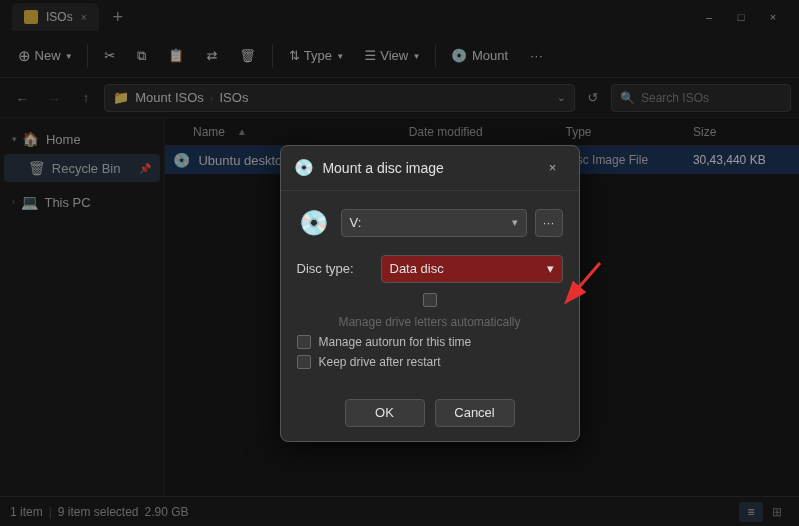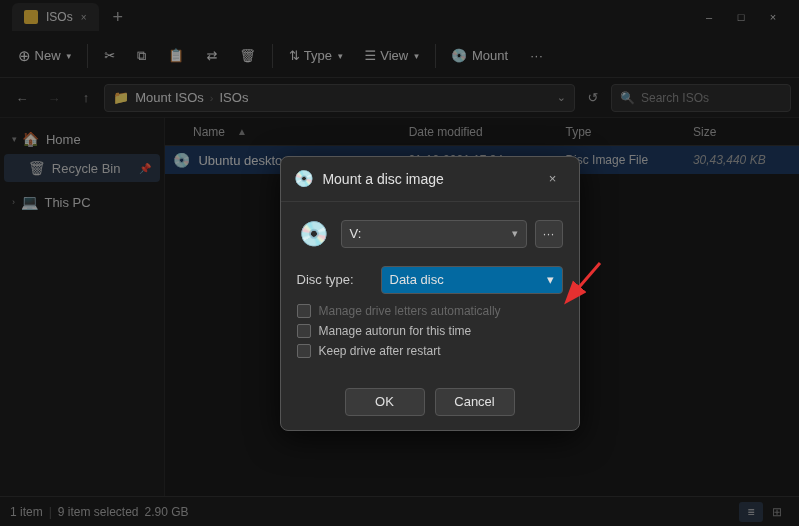--- a/index.html
+++ b/index.html
@@ -238,21 +238,21 @@
     .file-row.selected { background: #1e3a5f; }
     .file-name {
       width: 240px;
       display: flex;
       align-items: center;
       gap: 8px;
     }
     .file-icon { font-size: 14px; }
     .file-date { width: 160px; color: #ccc; font-size: 12px; }
     .file-type { width: 130px; color: #ccc; font-size: 12px; }
-    .file-size { width: 100px; color: #a3a3a3; font-size: 12px; font-style: italic; }
+    .file-size { width: 100px; color: #ffffff; font-size: 12px; }
 
     
     .status-bar {
       height: 30px;
       background: #1e1e1e;
       border-top: 1px solid #333;
       display: flex;
       align-items: center;
       padding: 0 10px;
       font-size: 12px;
@@ -380,21 +380,21 @@
       align-items: center;
       margin-bottom: 10px;
       font-size: 13px;
       color: #ccc;
       gap: 4px;
     }
     .disc-type-label { min-width: 80px; }
     .disc-type-select {
       flex: 1;
       height: 28px;
-      background: #0369a1;
+      background: #7f1d1d;
       border: 1px solid #555;
       border-radius: 4px;
       color: #e0e0e0;
       font-size: 13px;
       padding: 0 8px;
       display: flex;
       align-items: center;
       justify-content: space-between;
       cursor: pointer;
     }
@@ -411,21 +411,21 @@
       height: 14px;
       border: 1px solid #666;
       border-radius: 2px;
       background: #3a3a3a;
       display: flex;
       align-items: center;
       justify-content: center;
       cursor: pointer;
       flex-shrink: 0;
     }
-    .checkbox-row.disabled { color: #666; }
+    .checkbox-row.disabled { color: #666; flex-direction: column; }
     .dialog-footer {
       display: flex;
       justify-content: center;
       gap: 10px;
       padding: 10px 8px 14px;
     }
     .dialog-btn {
       width: 80px;
       height: 28px;
       border-radius: 4px;

